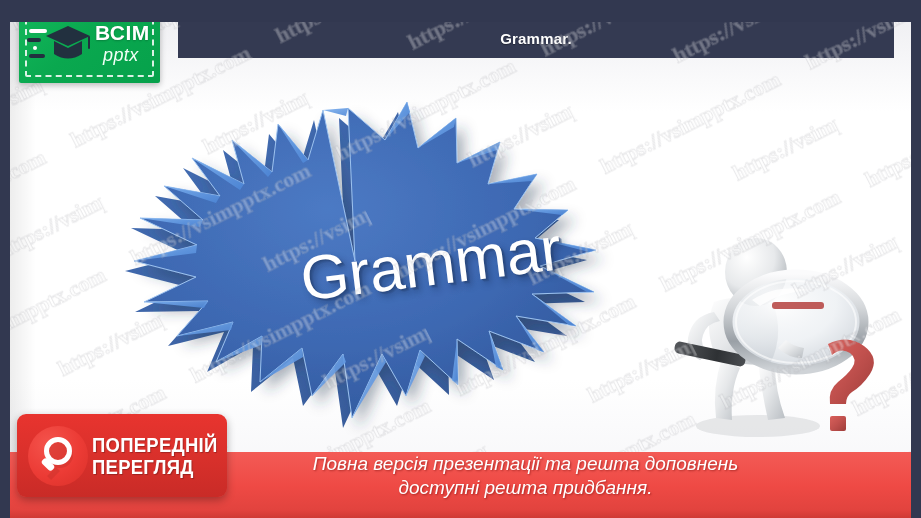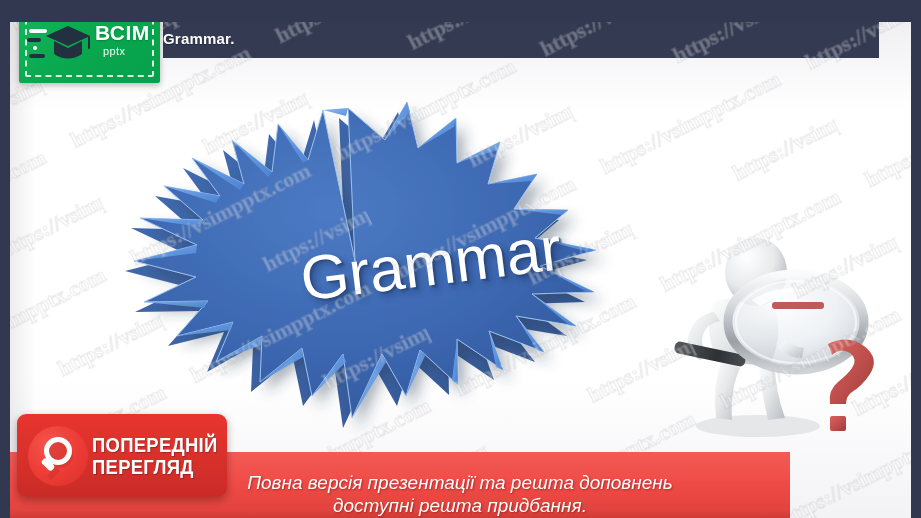--- a/index.html
+++ b/index.html
@@ -32,24 +32,24 @@
     position:absolute; inset:0;
     background:
       linear-gradient(90deg, rgba(0,0,0,.07) 0px, rgba(0,0,0,0) 26px),
       linear-gradient(180deg, rgba(240,240,243,1) 0%, rgba(255,255,255,1) 18%, rgba(255,255,255,1) 72%, rgba(243,243,246,1) 100%);
     pointer-events:none;
   }
 
   
   #header-bar {
     position:absolute;
-    left:163px; top:18px;
+    left:178px; top:18px;
     width:716px; height:40px;
     background:#343a52;
-    display:flex; align-items:center; justify-content:flex-start;
+    display:flex; align-items:center; justify-content:center;
     z-index:14;
   }
   #header-bar .title {
     color:#ffffff;
     font-size:15px;
     font-weight:bold;
     letter-spacing:.2px;
     text-shadow:0 1px 1px rgba(0,0,0,.35);
   }
 
@@ -89,24 +89,25 @@
     font-size:21px;
     font-weight:bold;
     letter-spacing:.5px;
     line-height:1;
     text-shadow:0 1px 2px rgba(0,0,0,.22);
   }
   #logo .sub {
     position:absolute;
     left:84px; top:44px;
     color:#f2fff7;
-    font-size:11px;
+    font-size:18px;
     font-weight:normal;
     letter-spacing:.4px;
     line-height:1;
+    font-style:italic;
   }
   
   #logo-fold {
     position:absolute;
     left:9px; top:1px;
     width:16px; height:16px;
     background:linear-gradient(135deg,#2b3048 0%,#3b4160 100%);
     clip-path:polygon(0 0,100% 0,0 100%);
     z-index:31;
   }
@@ -187,24 +188,24 @@
     letter-spacing:.3px;
     transform:scaleX(.88);
     transform-origin:left center;
     text-shadow:1px 1px 1px rgba(0,0,0,.25);
   }
 
   
   #bottom-banner {
     position:absolute;
     left:0; bottom:0;
-    width:790px; height:66px;
+    width:921px; height:66px;
     background:linear-gradient(180deg,#f35b56 0%,#ef4a45 50%,#e2433e 88%, #cf3a35 100%);
     z-index:24;
-    display:flex; align-items:flex-end; justify-content:center;
+    display:flex; align-items:flex-start; justify-content:center;
   }
   #bottom-banner .lines {
     text-align:center;
     color:#ffffff;
     font-style:italic;
     font-size:19px;
     line-height:1.25;
     padding-left:130px;
     text-shadow:1px 1px 2px rgba(120,15,12,.55);
   }

